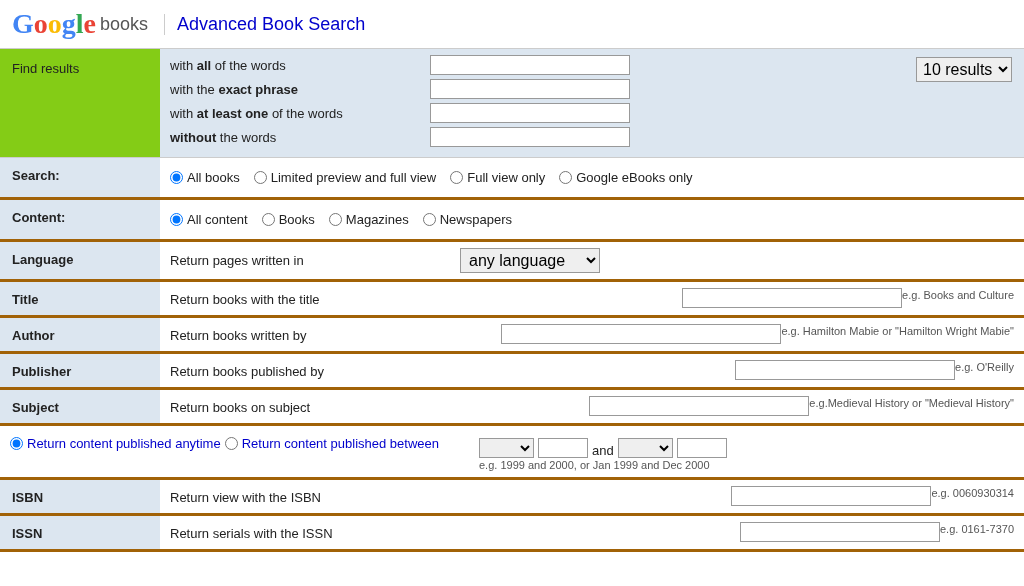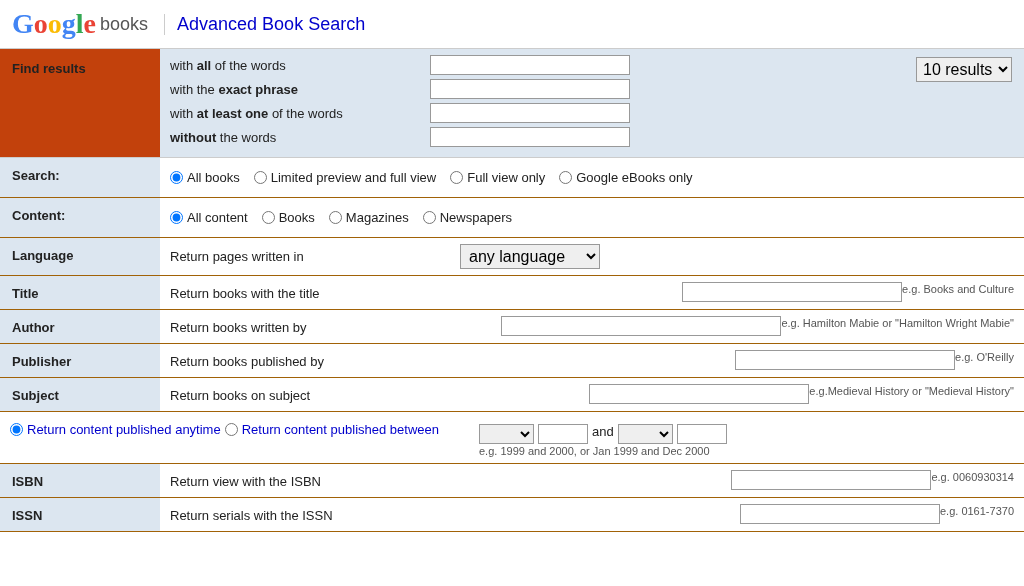--- a/index.html
+++ b/index.html
@@ -21,21 +21,21 @@
     .logo-o2 { color: #fbbc05; font-size: 28px; font-family: serif; font-weight: bold; }
     .logo-g2 { color: #4285f4; font-size: 28px; font-family: serif; font-weight: bold; }
     .logo-l { color: #34a853; font-size: 28px; font-family: serif; font-weight: bold; }
     .logo-e { color: #ea4335; font-size: 28px; font-family: serif; font-weight: bold; }
     .logo-books { font-size: 18px; color: #555; margin-left: 4px; font-family: Arial, sans-serif; }
     #page-title { font-size: 18px; color: #00c; font-weight: normal; padding-left: 12px; border-left: 1px solid #ccc; }
 
     .section-row {
       display: flex;
       align-items: stretch;
-      border-bottom: 1px solid #a16207;
+      border-bottom: 3px solid #a16207;
     }
     .row-label {
       width: 160px;
       min-width: 160px;
       background: #dce6f0;
       padding: 8px 12px;
       font-weight: bold;
       font-size: 13px;
       display: flex;
       align-items: flex-start;
@@ -49,23 +49,23 @@
 
     
     .find-results-section {
       display: flex;
       background: #dce6f0;
       border-bottom: 1px solid #ccc;
     }
     .find-results-label {
       width: 160px;
       min-width: 160px;
-      background: #c2410c;
+      background: #84cc16;
       padding: 10px 12px;
-      font-weight: bold;
+      font-weight: normal;
       font-size: 13px;
       display: flex;
       align-items: flex-start;
       padding-top: 12px;
     }
     .find-results-fields {
       flex: 1;
       padding: 6px 10px;
     }
     .find-results-right {
@@ -132,21 +132,21 @@
       flex-direction: row;
     }
     .example-text {
       font-size: 11px;
       color: #555;
       margin-top: 1px;
     }
 
     
     .pub-date-options { display: flex; flex-direction: row; gap: 4px; padding: 4px 0; }
-    .pub-date-right { display: flex; align-items: flex-start; gap: 4px; padding-top: 6px; }
+    .pub-date-right { display: flex; align-items: flex-end; gap: 4px; padding-top: 6px; }
     .small-select { font-size: 12px; border: 1px solid #999; padding: 1px; width: 55px; }
     .small-input { font-size: 12px; border: 1px solid #999; padding: 1px 2px; width: 50px; height: 20px; }
 
     .alternate-row {
       background: #c2410c;
     }
     .alternate-row .row-label {
       background: #dce6f0;
     }
 

